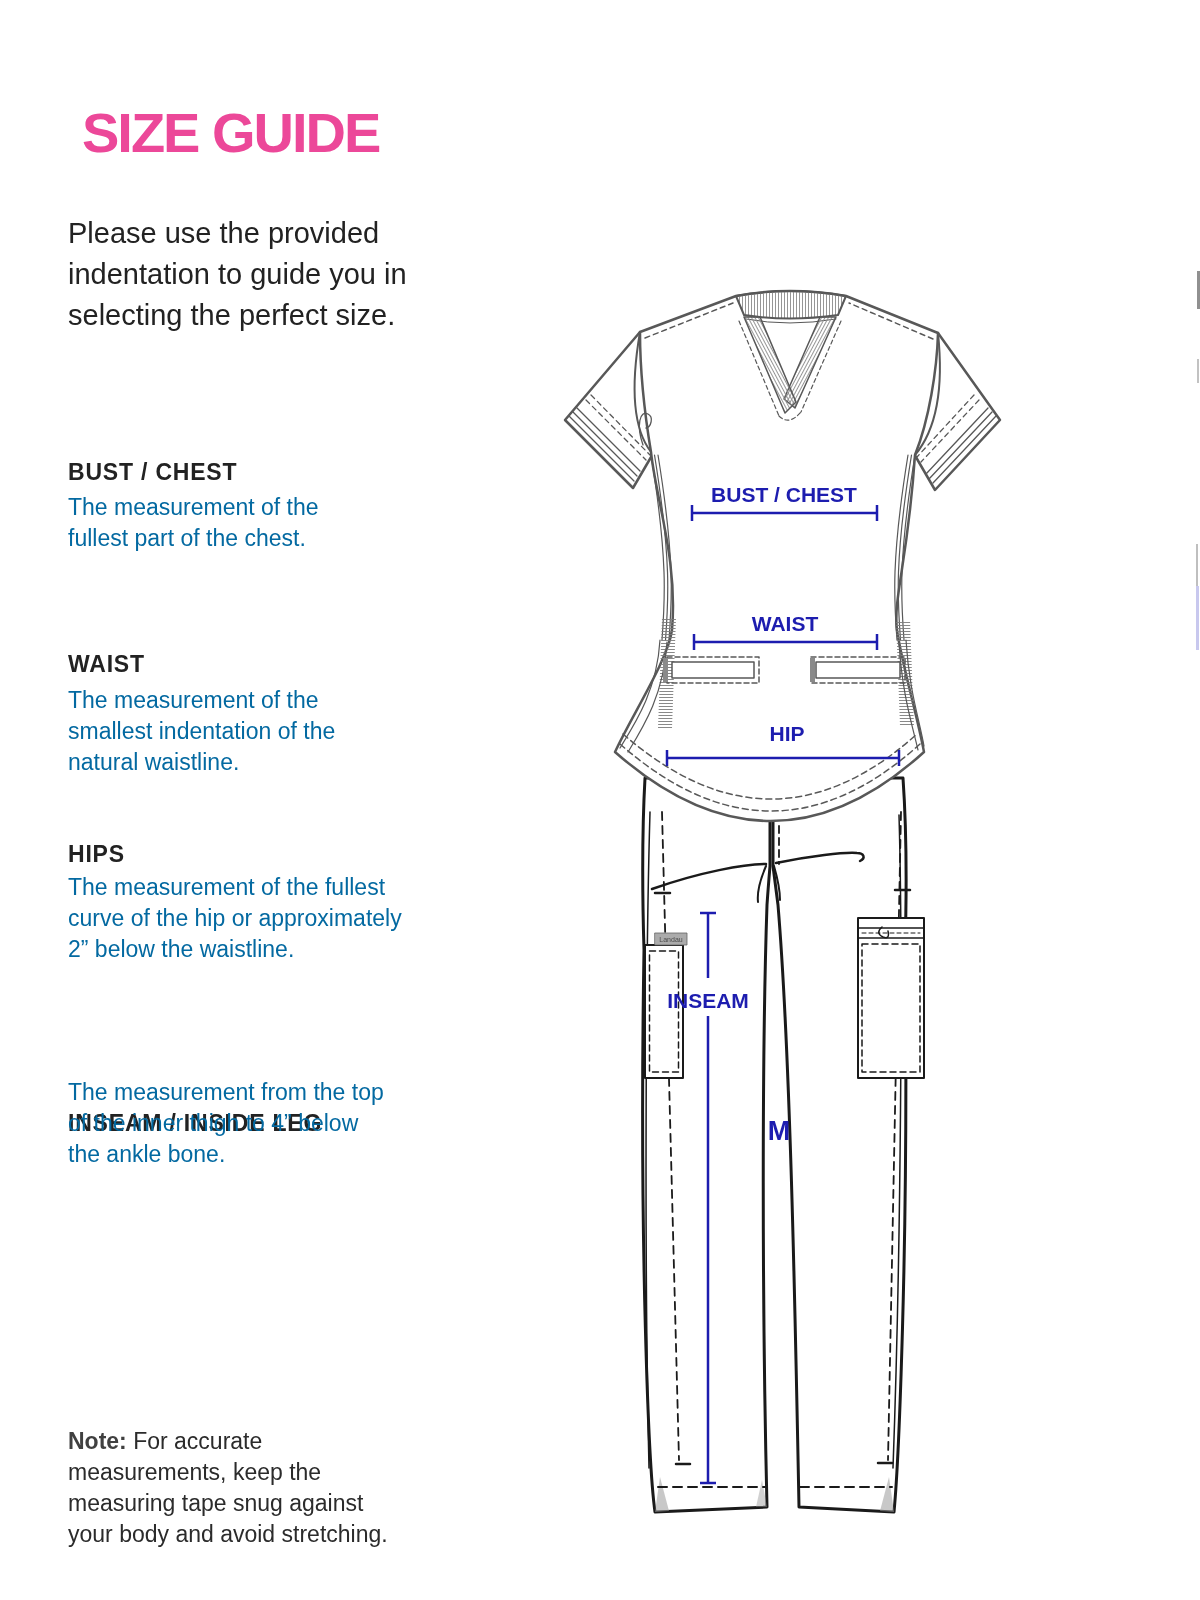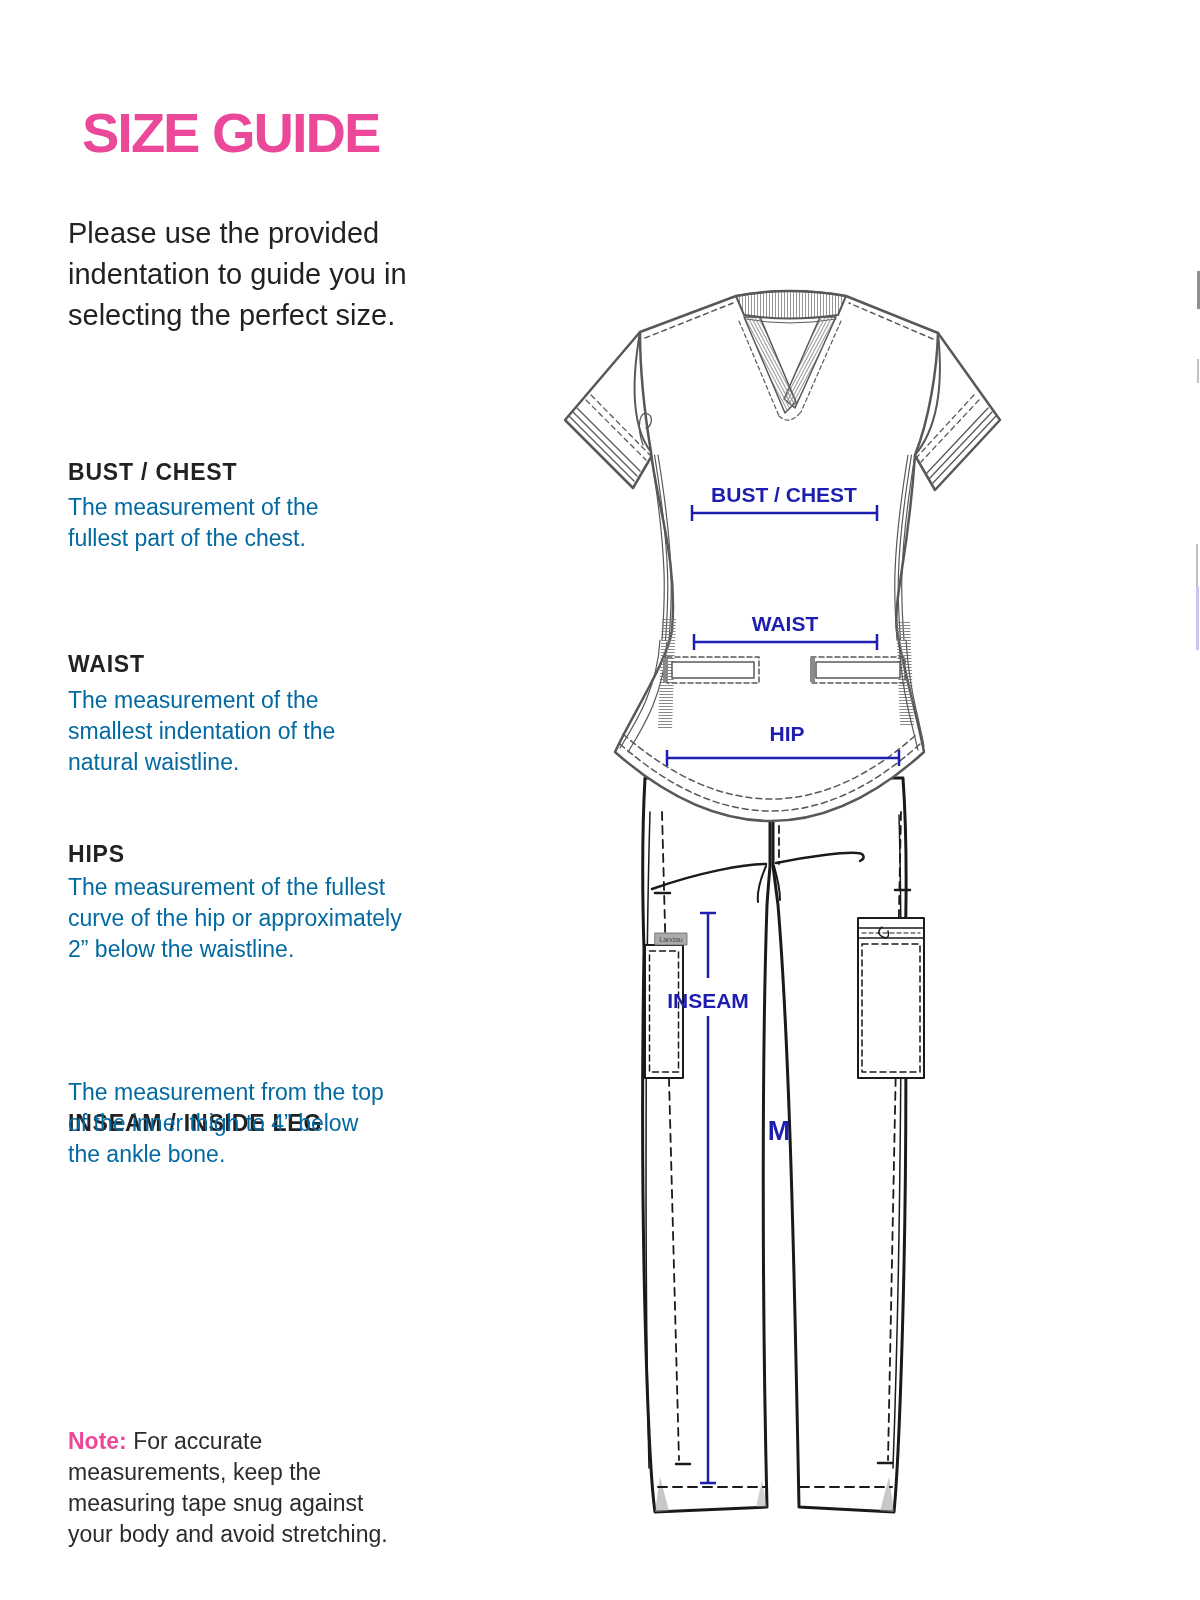--- a/index.html
+++ b/index.html
@@ -22,21 +22,21 @@
     white-space:nowrap;
   }
   .sec-b{
     position:absolute;left:68px;width:470px;
     font-size:23px;line-height:31px;color:#0369a1;white-space:pre-line;
   }
   .note{
     position:absolute;left:68px;top:1403px;width:470px;
     font-size:23px;line-height:31px;color:#2b2b2b;
   }
-  .note b{font-weight:bold;color:#ec4899;}
+  .note b{font-weight:bold;color:#404040;}
   .note span{white-space:pre-line;}
   .diagram{position:absolute;left:520px;top:278px;width:495px;height:1250px;}
   .edge-artifact{position:absolute;}
   svg text.meas{font-family:"Liberation Sans","DejaVu Sans",sans-serif;font-weight:bold;fill:#1d1daf;}
 </style>
 </head>
 <body>
 
 <h1 class="title">SIZE GUIDE</h1>
 

